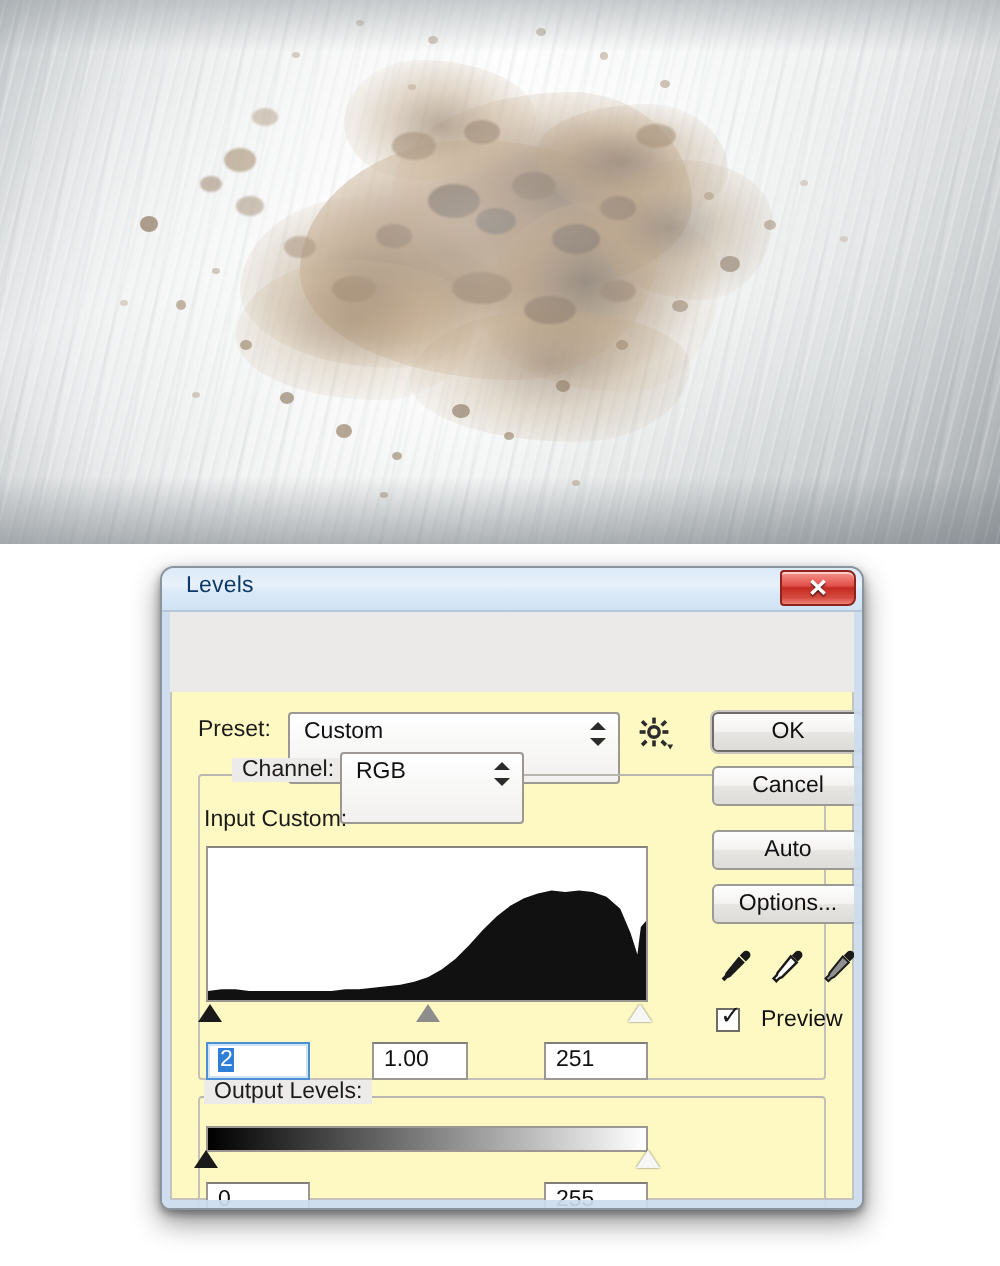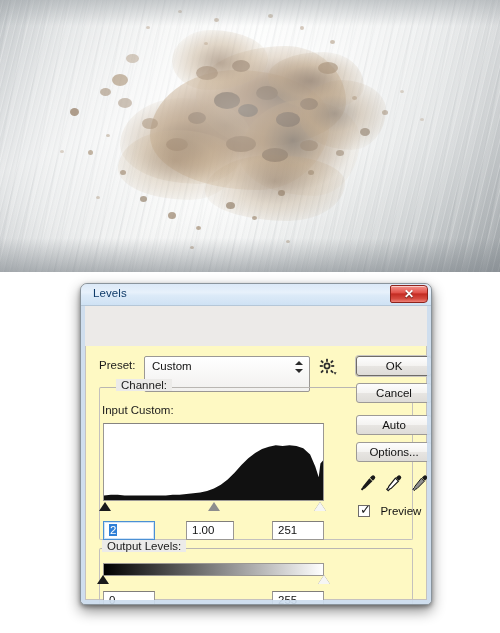--- a/index.html
+++ b/index.html
@@ -416,20 +416,27 @@
                 <rect x="12.0" y="2.2" width="1.8" height="3" transform="rotate(45 12.9 3.7)"></rect>
                 <rect x="2.2" y="12.0" width="1.8" height="3" transform="rotate(45 3.1 13.5)"></rect>
               </g>
               <path d="M14.6 14.2 l3 0 l-1.5 2.6 z" fill="#2c2c2c"></path>
             </svg>
           </div>
         </div>
 
         <div class="group g1">
           <span class="lbl lbl-channel">Channel:</span>
+          <div class="combo" id="channel-combo">
+            <span>RGB</span>
+            <span class="spin">
+              <i class="up"></i>
+                <i class="dn"></i>
+            </span>
+          </div>
 
           <span class="lbl lbl-input">Input Custom:</span>
 
           <div id="histo">
             <svg viewBox="0 0 255 100" preserveAspectRatio="none" aria-hidden="true">
               <path id="histo-path" d="M 0.00 100 L 0.00 94.00 L 8.00 93.00 L 16.00 93.00 L 24.00 94.00 L 32.00 94.00 L 40.00 94.00 L 48.00 94.00 L 56.00 94.00 L 64.00 94.00 L 72.00 94.00 L 80.00 93.00 L 88.00 93.00 L 96.00 92.00 L 104.00 91.00 L 112.00 90.00 L 120.00 88.00 L 128.00 85.00 L 136.00 80.00 L 144.00 73.00 L 152.00 64.00 L 160.00 54.00 L 168.00 45.00 L 176.00 38.00 L 184.00 33.00 L 192.00 30.00 L 200.00 28.00 L 208.00 29.00 L 216.00 28.00 L 224.00 29.00 L 232.00 32.00 L 240.00 40.00 L 246.00 56.00 L 250.00 70.00 L 252.00 52.00 L 255.00 48.00 L 255.00 100 Z" fill="#111111"></path>
             </svg>
           </div>
 
           <div id="inslider">

